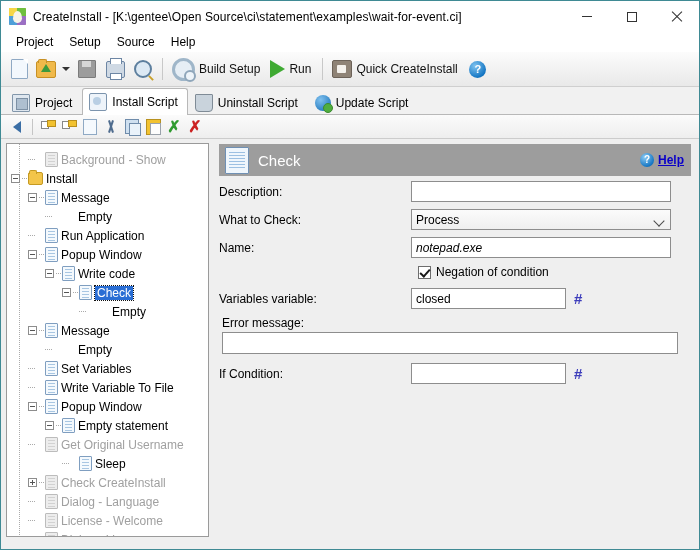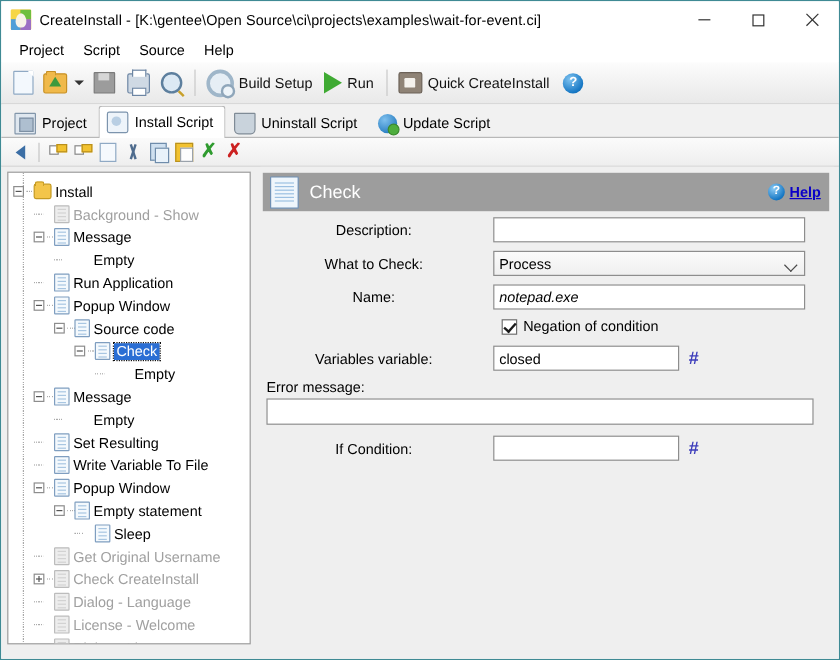--- a/index.html
+++ b/index.html
@@ -319,21 +319,21 @@
   .ph-help-link {
     font-size:12px;color:#0a00c8;text-decoration:underline;font-weight:bold;
   }
 
   .form { position: absolute; left: 2px; top: 42px; width: 474px; }
   .frow {
     display: flex; align-items: center;
     margin-bottom: 7px;
   }
   .flabel {
-    width: 192px; text-align: center; padding-right: 7px;
+    width: 192px; text-align: left; padding-right: 7px;
     font-size: 12px; color: #000; box-sizing: border-box;
     white-space: nowrap;
   }
   .finput {
     height: 21px; box-sizing: border-box;
     border: 1px solid #8d8d8d; background: #ffffff;
     font-family: "Liberation Sans", sans-serif; font-size: 12px;
     padding: 0 4px; color: #000; outline: none;
   }
   .finput.w260 { width: 260px; font-style: italic; }
@@ -383,37 +383,37 @@
 <div id="app">
 
   <div class="titlebar">
     <div class="app-icon">
       <i class="q1"></i>
         <i class="q2"></i>
         <i class="q3"></i>
         <i class="q4"></i>
         <i class="person"></i>
     </div>
-    <span class="title-text">CreateInstall - [K:\gentee\Open Source\ci\projects\examples\wait-for-event.ci]</span>
+    <span class="title-text">CreateInstall - [K:\gentee\Open Source\ci\statement\examples\wait-for-event.ci]</span>
     <div class="wincontrols">
       <div class="wc">
           <span class="min"></span>
         </div>
       <div class="wc">
           <span class="max"></span>
         </div>
       <div class="wc">
           <span class="cl"></span>
         </div>
     </div>
   </div>
 
   <div class="menubar">
     <div class="menu-item">Project</div>
-    <div class="menu-item">Script</div>
+    <div class="menu-item">Setup</div>
     <div class="menu-item">Source</div>
     <div class="menu-item">Help</div>
   </div>
 
   <div class="toolbar">
     <div class="tb-btn">
       <span class="ic ic-doc"></span>
     </div>
     <div class="tb-btn">
       <span class="ic ic-folder">
@@ -498,35 +498,35 @@
         <span class="ic-x red">✗</span>
       </div>
   </div>
 
   <div class="body-area">
 
     <div class="tree-wrap">
       <div class="vline"></div>
       <div id="tree-rows">
           <div class="trow">
+            <span class="tind" style="width: 17px;"></span>
+            <span class="tdash"></span>
+            <span class="tbox-sp" style="width: 6px;"></span>
+            <span class="ticon gray"></span>
+            <span class="tlabel dim">Background - Show</span>
+          </div>
+          <div class="trow">
             <span class="tind" style="width: 0px;"></span>
             <span class="tbox"></span>
             <span class="tdash" style="width: 6px;"></span>
             <span class="ticon folder"></span>
             <span class="tlabel">Install</span>
           </div>
           <div class="trow">
             <span class="tind" style="width: 17px;"></span>
-            <span class="tdash"></span>
-            <span class="tbox-sp" style="width: 6px;"></span>
-            <span class="ticon gray"></span>
-            <span class="tlabel dim">Background - Show</span>
-          </div>
-          <div class="trow">
-            <span class="tind" style="width: 17px;"></span>
             <span class="tbox"></span>
             <span class="tdash" style="width: 6px;"></span>
             <span class="ticon"></span>
             <span class="tlabel">Message</span>
           </div>
           <div class="trow">
             <span class="tind" style="width: 34px;"></span>
             <span class="tdash"></span>
             <span class="tbox-sp" style="width: 6px;"></span>
             <span style="width: 16px; flex: 0 0 auto;"></span>
@@ -544,21 +544,21 @@
             <span class="tbox"></span>
             <span class="tdash" style="width: 6px;"></span>
             <span class="ticon"></span>
             <span class="tlabel">Popup Window</span>
           </div>
           <div class="trow">
             <span class="tind" style="width: 34px;"></span>
             <span class="tbox"></span>
             <span class="tdash" style="width: 6px;"></span>
             <span class="ticon"></span>
-            <span class="tlabel">Source code</span>
+            <span class="tlabel">Write code</span>
           </div>
           <div class="trow sel">
             <span class="tind" style="width: 51px;"></span>
             <span class="tbox"></span>
             <span class="tdash" style="width: 6px;"></span>
             <span class="ticon"></span>
             <span class="tlabel">Check</span>
           </div>
           <div class="trow">
             <span class="tind" style="width: 68px;"></span>
@@ -579,21 +579,21 @@
             <span class="tdash"></span>
             <span class="tbox-sp" style="width: 6px;"></span>
             <span style="width: 16px; flex: 0 0 auto;"></span>
             <span class="tlabel">Empty</span>
           </div>
           <div class="trow">
             <span class="tind" style="width: 17px;"></span>
             <span class="tdash"></span>
             <span class="tbox-sp" style="width: 6px;"></span>
             <span class="ticon"></span>
-            <span class="tlabel">Set Resulting</span>
+            <span class="tlabel">Set Variables</span>
           </div>
           <div class="trow">
             <span class="tind" style="width: 17px;"></span>
             <span class="tdash"></span>
             <span class="tbox-sp" style="width: 6px;"></span>
             <span class="ticon"></span>
             <span class="tlabel">Write Variable To File</span>
           </div>
           <div class="trow">
             <span class="tind" style="width: 17px;"></span>
@@ -603,32 +603,32 @@
             <span class="tlabel">Popup Window</span>
           </div>
           <div class="trow">
             <span class="tind" style="width: 34px;"></span>
             <span class="tbox"></span>
             <span class="tdash" style="width: 6px;"></span>
             <span class="ticon"></span>
             <span class="tlabel">Empty statement</span>
           </div>
           <div class="trow">
-            <span class="tind" style="width: 51px;"></span>
-            <span class="tdash"></span>
-            <span class="tbox-sp" style="width: 6px;"></span>
-            <span class="ticon"></span>
-            <span class="tlabel">Sleep</span>
-          </div>
-          <div class="trow">
             <span class="tind" style="width: 17px;"></span>
             <span class="tdash"></span>
             <span class="tbox-sp" style="width: 6px;"></span>
             <span class="ticon gray"></span>
             <span class="tlabel dim">Get Original Username</span>
+          </div>
+          <div class="trow">
+            <span class="tind" style="width: 51px;"></span>
+            <span class="tdash"></span>
+            <span class="tbox-sp" style="width: 6px;"></span>
+            <span class="ticon"></span>
+            <span class="tlabel">Sleep</span>
           </div>
           <div class="trow">
             <span class="tind" style="width: 17px;"></span>
             <span class="tbox plus"></span>
             <span class="tdash" style="width: 6px;"></span>
             <span class="ticon gray"></span>
             <span class="tlabel dim">Check CreateInstall</span>
           </div>
           <div class="trow">
             <span class="tind" style="width: 17px;"></span>

